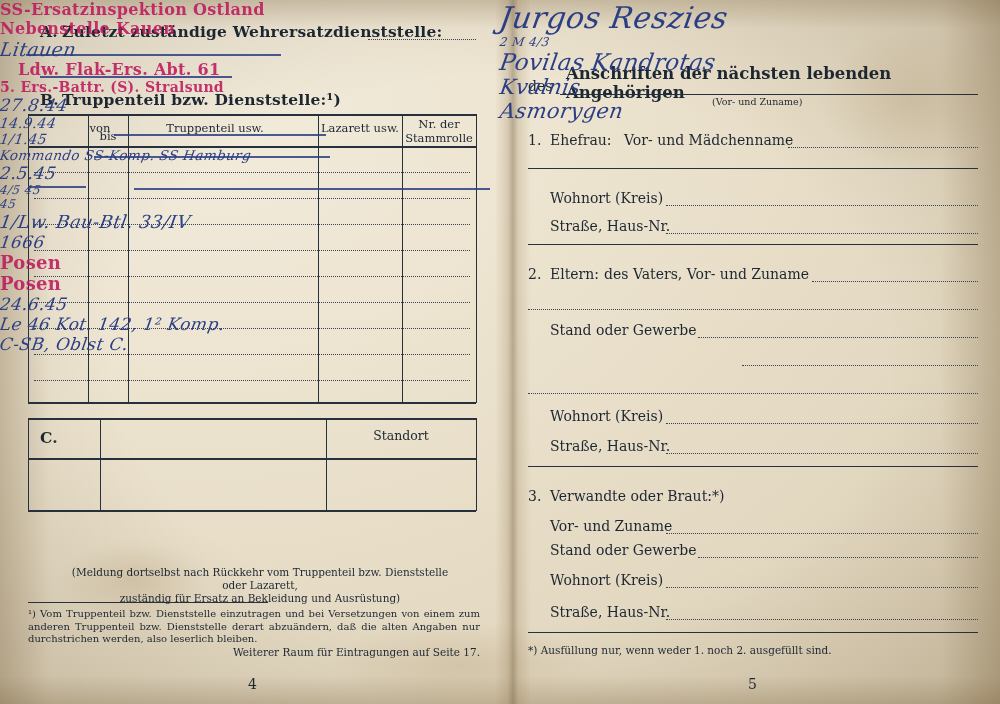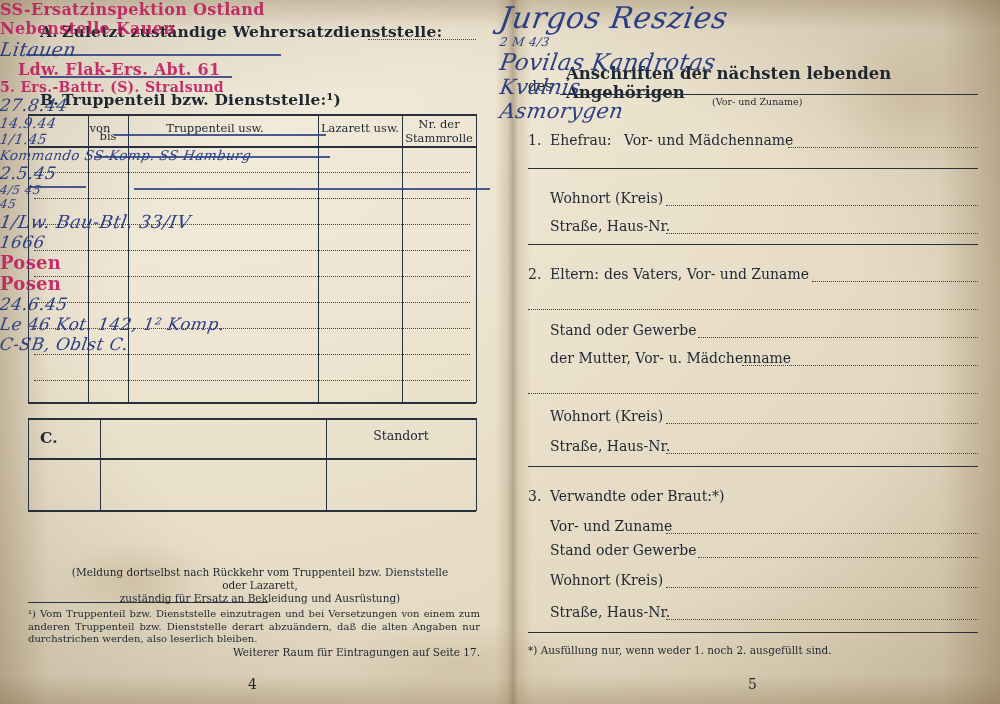--- a/index.html
+++ b/index.html
@@ -212,21 +212,20 @@
 
   <div class="fr print" style="position:absolute;left:28px;top:266px;font-size:14px;">2.</div>
   <div class="fr print" style="position:absolute;left:50px;top:266px;font-size:14px;">Eltern:</div>
   <div class="fr print" style="position:absolute;left:104px;top:266px;font-size:14px;">des Vaters, Vor- und Zuname</div>
   <div class="dots" style="left:312px;top:280px;width:166px;"></div>
   <div class="dots" style="left:28px;top:308px;width:450px;"></div>
 
   <div class="fr print" style="position:absolute;left:50px;top:322px;font-size:14px;">Stand oder Gewerbe</div>
   <div class="dots" style="left:198px;top:336px;width:280px;"></div>
 
-  <div class="fr print" style="position:absolute;left:50px;top:350px;font-size:14px;">der Mutter, Vor- u. Mädchenname</div>
   <div class="dots" style="left:242px;top:364px;width:236px;"></div>
   <div class="dots" style="left:28px;top:392px;width:450px;"></div>
 
   <div class="fr print" style="position:absolute;left:50px;top:408px;font-size:14px;">Wohnort (Kreis)</div>
   <div class="dots" style="left:166px;top:422px;width:312px;"></div>
 
   <div class="fr print" style="position:absolute;left:50px;top:438px;font-size:14px;">Straße, Haus-Nr.</div>
   <div class="dots" style="left:166px;top:452px;width:312px;"></div>
   <div class="solidline" style="left:28px;top:466px;width:450px;height:1.3px;"></div>
 

